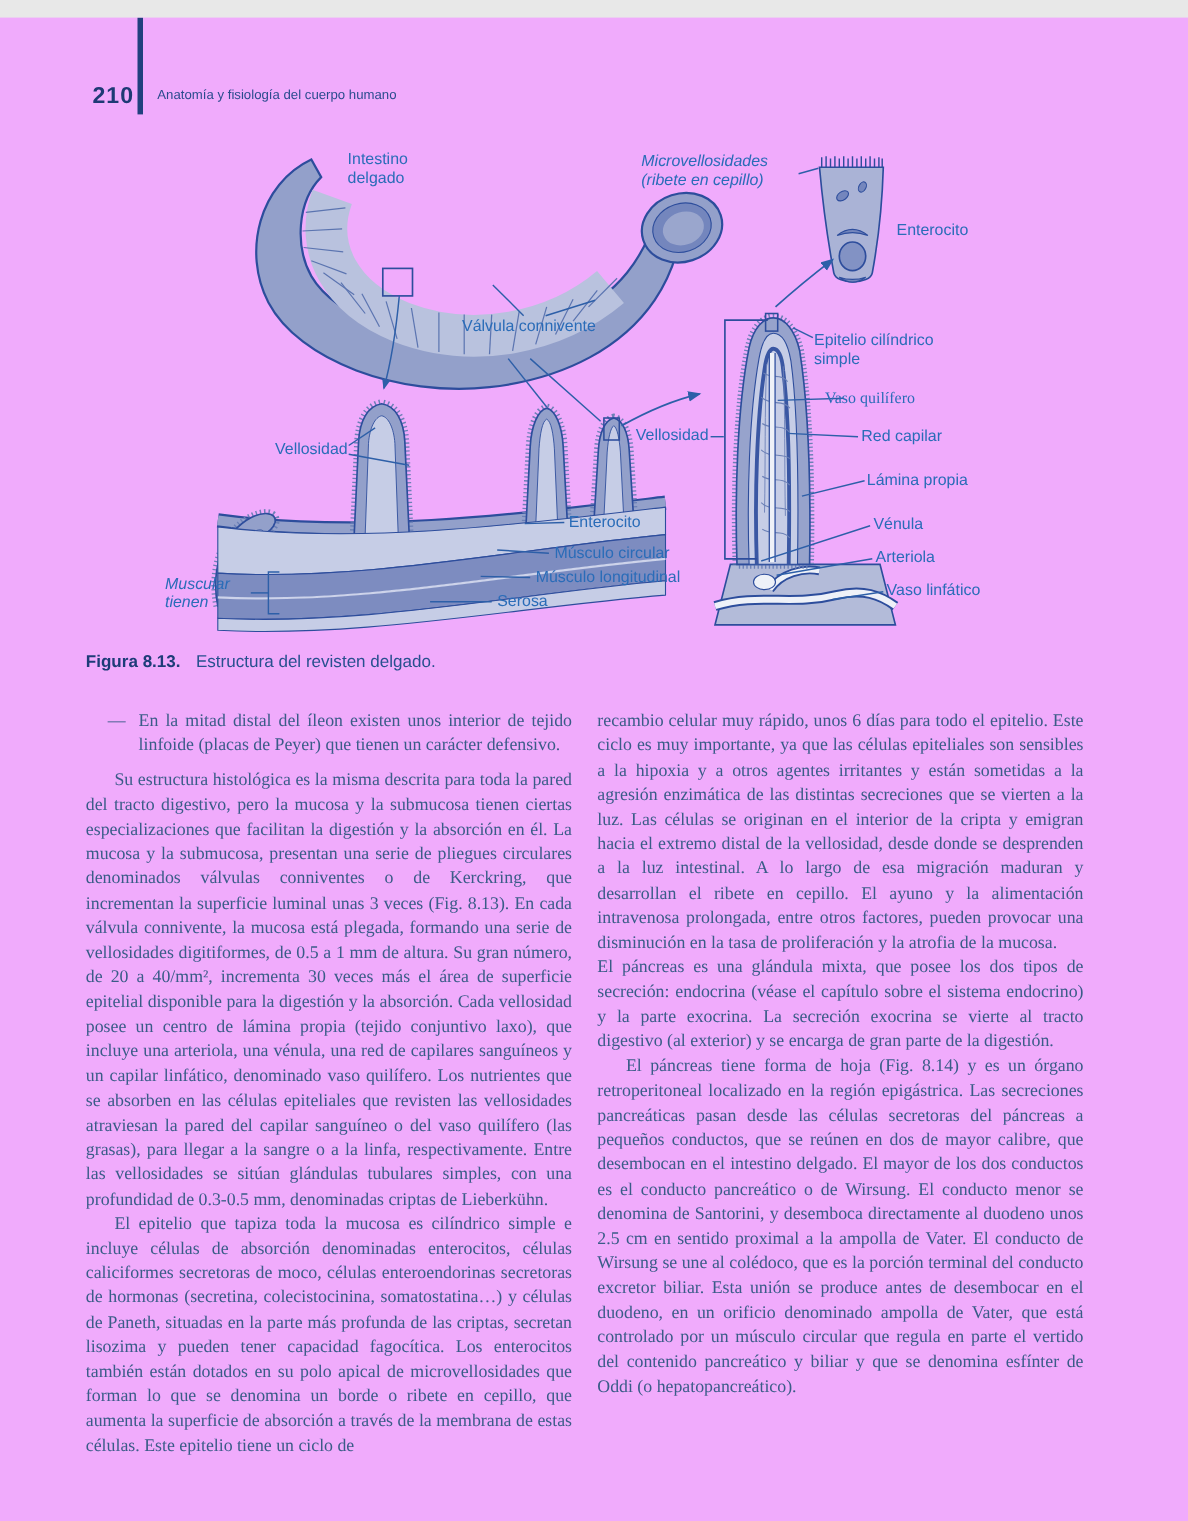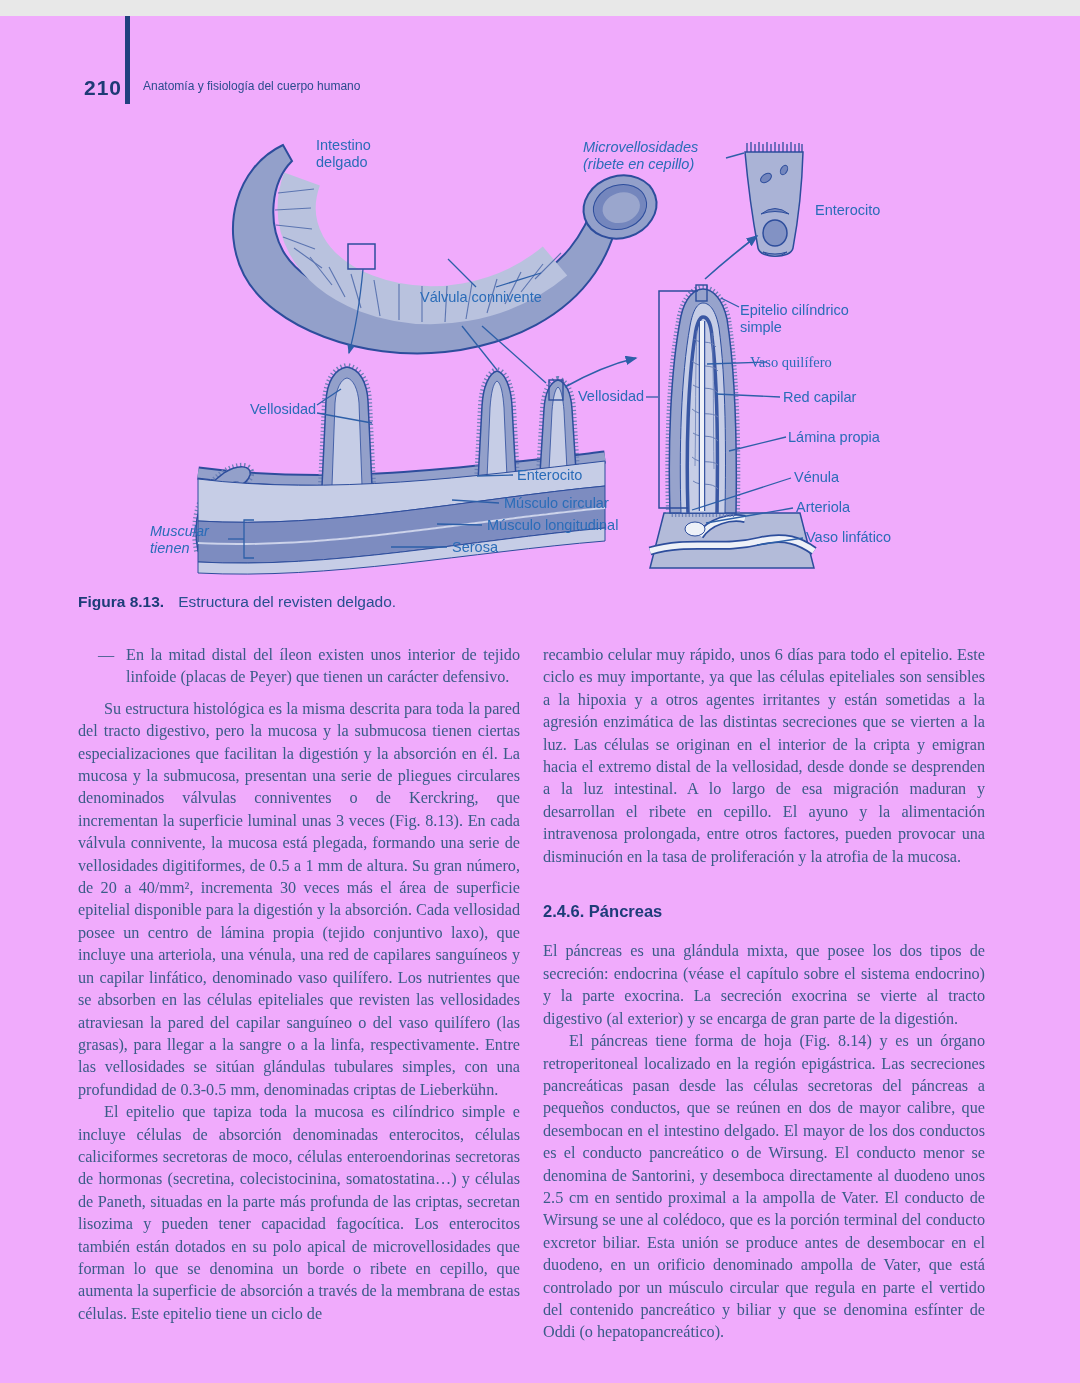--- a/index.html
+++ b/index.html
@@ -207,19 +207,18 @@
     <div class="col">
       <div class="bullet">
         <span class="dash">—</span>
         <span class="btxt">En la mitad distal del íleon existen unos interior de tejido linfoide (placas de Peyer) que tienen un carácter defensivo.</span>
       </div>
       <p class="para ind">Su estructura histológica es la misma descrita para toda la pared del tracto digestivo, pero la mucosa y la submucosa tienen ciertas especializaciones que facilitan la digestión y la absorción en él. La mucosa y la submucosa, presentan una serie de pliegues circulares denominados válvulas conniventes o de Kerckring, que incrementan la superficie luminal unas 3 veces (Fig. 8.13). En cada válvula connivente, la mucosa está plegada, formando una serie de vellosidades digitiformes, de 0.5 a 1 mm de altura. Su gran número, de 20 a 40/mm², incrementa 30 veces más el área de superficie epitelial disponible para la digestión y la absorción. Cada vellosidad posee un centro de lámina propia (tejido conjuntivo laxo), que incluye una arteriola, una vénula, una red de capilares sanguíneos y un capilar linfático, denominado vaso quilífero. Los nutrientes que se absorben en las células epiteliales que revisten las vellosidades atraviesan la pared del capilar sanguíneo o del vaso quilífero (las grasas), para llegar a la sangre o a la linfa, respectivamente. Entre las vellosidades se sitúan glándulas tubulares simples, con una profundidad de 0.3-0.5 mm, denominadas criptas de Lieberkühn.</p>
       <p class="para ind">El epitelio que tapiza toda la mucosa es cilíndrico simple e incluye células de absorción denominadas enterocitos, células caliciformes secretoras de moco, células enteroendorinas secretoras de hormonas (secretina, colecistocinina, somatostatina…) y células de Paneth, situadas en la parte más profunda de las criptas, secretan lisozima y pueden tener capacidad fagocítica. Los enterocitos también están dotados en su polo apical de microvellosidades que forman lo que se denomina un borde o ribete en cepillo, que aumenta la superficie de absorción a través de la membrana de estas células. Este epitelio tiene un ciclo de</p>
     </div>
     <div class="col">
       <p class="para">recambio celular muy rápido, unos 6 días para todo el epitelio. Este ciclo es muy importante, ya que las células epiteliales son sensibles a la hipoxia y a otros agentes irritantes y están sometidas a la agresión enzimática de las distintas secreciones que se vierten a la luz. Las células se originan en el interior de la cripta y emigran hacia el extremo distal de la vellosidad, desde donde se desprenden a la luz intestinal. A lo largo de esa migración maduran y desarrollan el ribete en cepillo. El ayuno y la alimentación intravenosa prolongada, entre otros factores, pueden provocar una disminución en la tasa de proliferación y la atrofia de la mucosa.</p>
-      <h3 class="sec-heading">2.4.6. Páncreas</h3>
       <p class="para">El páncreas es una glándula mixta, que posee los dos tipos de secreción: endocrina (véase el capítulo sobre el sistema endocrino) y la parte exocrina. La secreción exocrina se vierte al tracto digestivo (al exterior) y se encarga de gran parte de la digestión.</p>
       <p class="para ind">El páncreas tiene forma de hoja (Fig. 8.14) y es un órgano retroperitoneal localizado en la región epigástrica. Las secreciones pancreáticas pasan desde las células secretoras del páncreas a pequeños conductos, que se reúnen en dos de mayor calibre, que desembocan en el intestino delgado. El mayor de los dos conductos es el conducto pancreático o de Wirsung. El conducto menor se denomina de Santorini, y desemboca directamente al duodeno unos 2.5 cm en sentido proximal a la ampolla de Vater. El conducto de Wirsung se une al colédoco, que es la porción terminal del conducto excretor biliar. Esta unión se produce antes de desembocar en el duodeno, en un orificio denominado ampolla de Vater, que está controlado por un músculo circular que regula en parte el vertido del contenido pancreático y biliar y que se denomina esfínter de Oddi (o hepatopancreático).</p>
     </div>
   </div>
 
 </div>
 
 </body></html>

